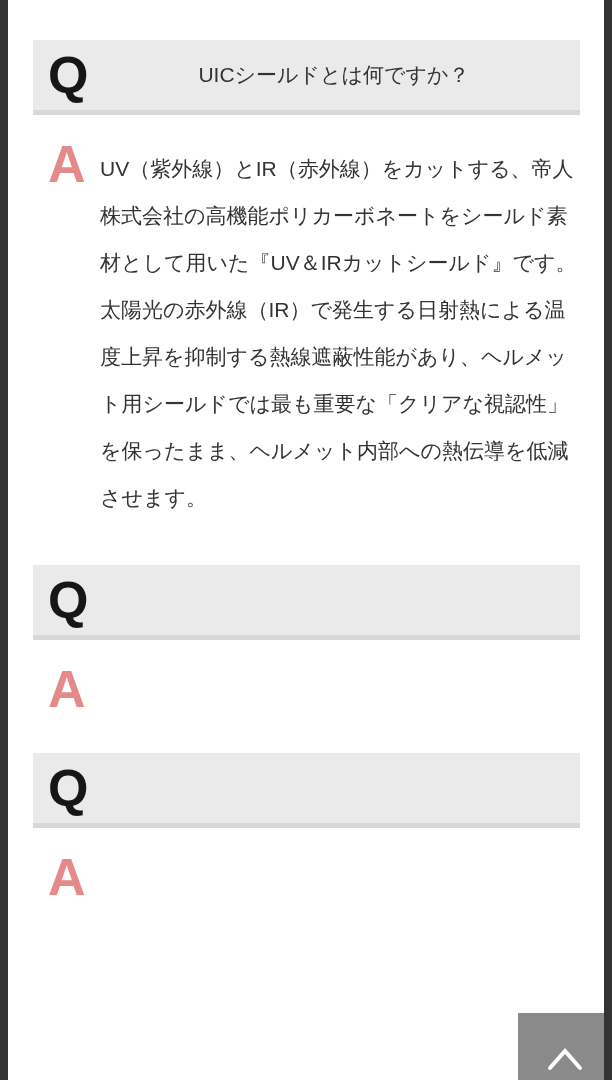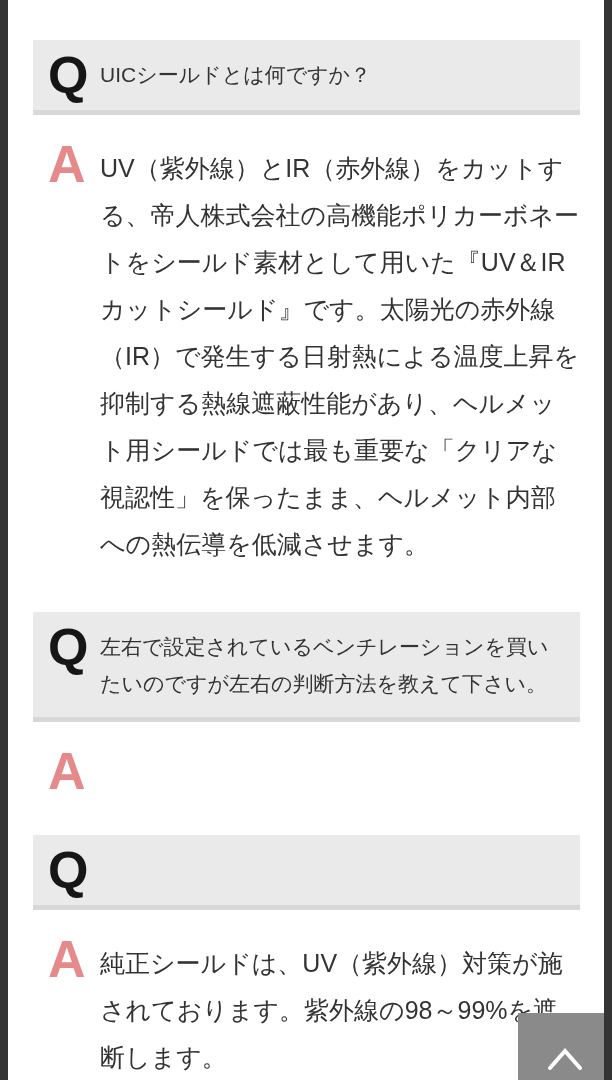--- a/index.html
+++ b/index.html
@@ -62,25 +62,26 @@
   }
   .q-letter { color: #161616; }
   .a-letter { color: #e6898b; }
 
   .q-text {
     flex: 1;
     margin: 0;
     font-size: 21px;
     line-height: 37px;
     color: #333333;
+    text-align: center;
   }
   .a-text {
     flex: 1;
     margin: 0;
-    font-size: 25px;
+    font-size: 21px;
     line-height: 47px;
     color: #333333;
   }
 
   
   .scroll-top {
     position: absolute;
     right: 0;
     bottom: 0;
     width: 94px;
@@ -115,34 +116,32 @@
     </div>
     <div class="a-row">
       <span class="qa-letter a-letter">A</span>
       <p class="a-text">UV（紫外線）とIR（赤外線）をカットする、帝人株式会社の高機能ポリカーボネートをシールド素材として用いた『UV＆IRカットシールド』です。太陽光の赤外線（IR）で発生する日射熱による温度上昇を抑制する熱線遮蔽性能があり、ヘルメット用シールドでは最も重要な「クリアな視認性」を保ったまま、ヘルメット内部への熱伝導を低減させます。</p>
     </div>
   </section>
 
   <section class="faq-item">
     <div class="q-row">
       <span class="qa-letter q-letter">Q</span>
-      <p class="q-text">左右で設定されているベンチレーションを買いたいのですが左右の判断方法を教えて下さい。</p>
     </div>
     <div class="a-row">
       <span class="qa-letter a-letter">A</span>
     </div>
   </section>
 
   <section class="faq-item">
     <div class="q-row">
       <span class="qa-letter q-letter">Q</span>
     </div>
     <div class="a-row">
       <span class="qa-letter a-letter">A</span>
-      <p class="a-text">純正シールドは、UV（紫外線）対策が施されております。紫外線の98～99%を遮断します。</p>
     </div>
   </section>
 
 </main>
 
 <button class="scroll-top" type="button" aria-label="scroll to top">
   <svg width="36" height="26" viewBox="0 0 36 26" fill="none" xmlns="http://www.w3.org/2000/svg">
     <polyline points="3,22 18,5 33,22" stroke="#ffffff" stroke-width="4" fill="none" stroke-linecap="round" stroke-linejoin="miter"></polyline>
   </svg>
 </button>

